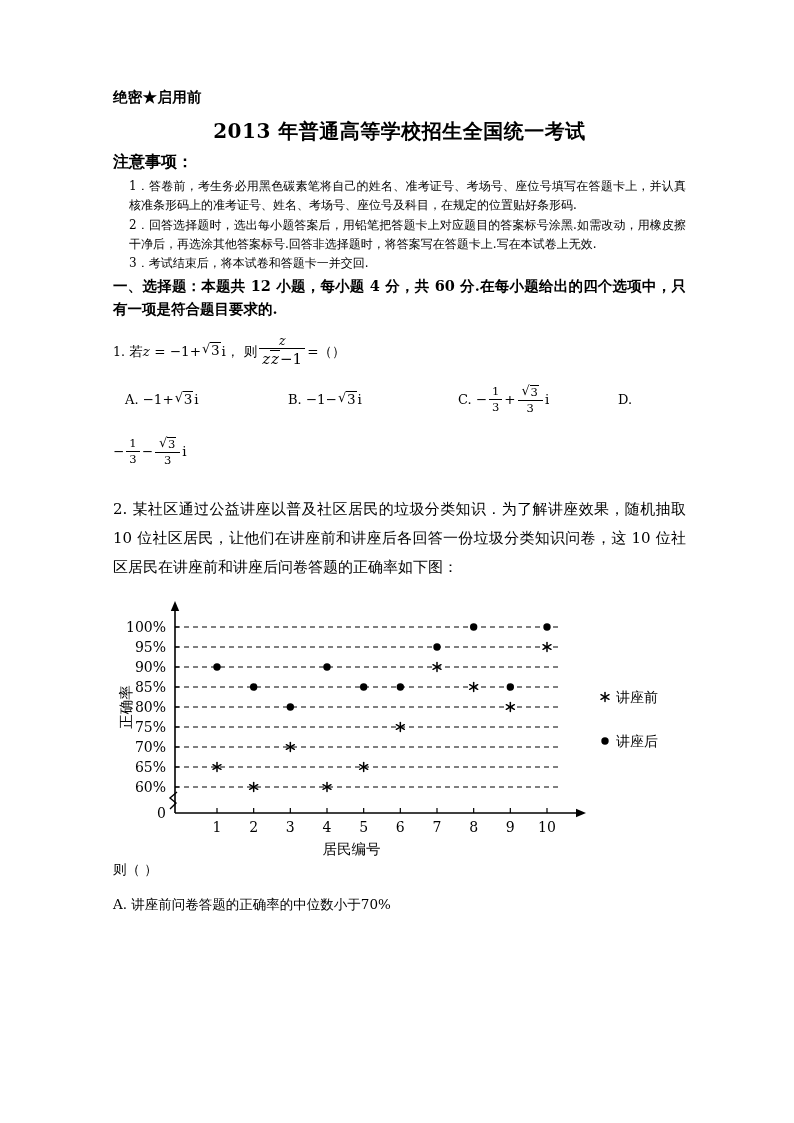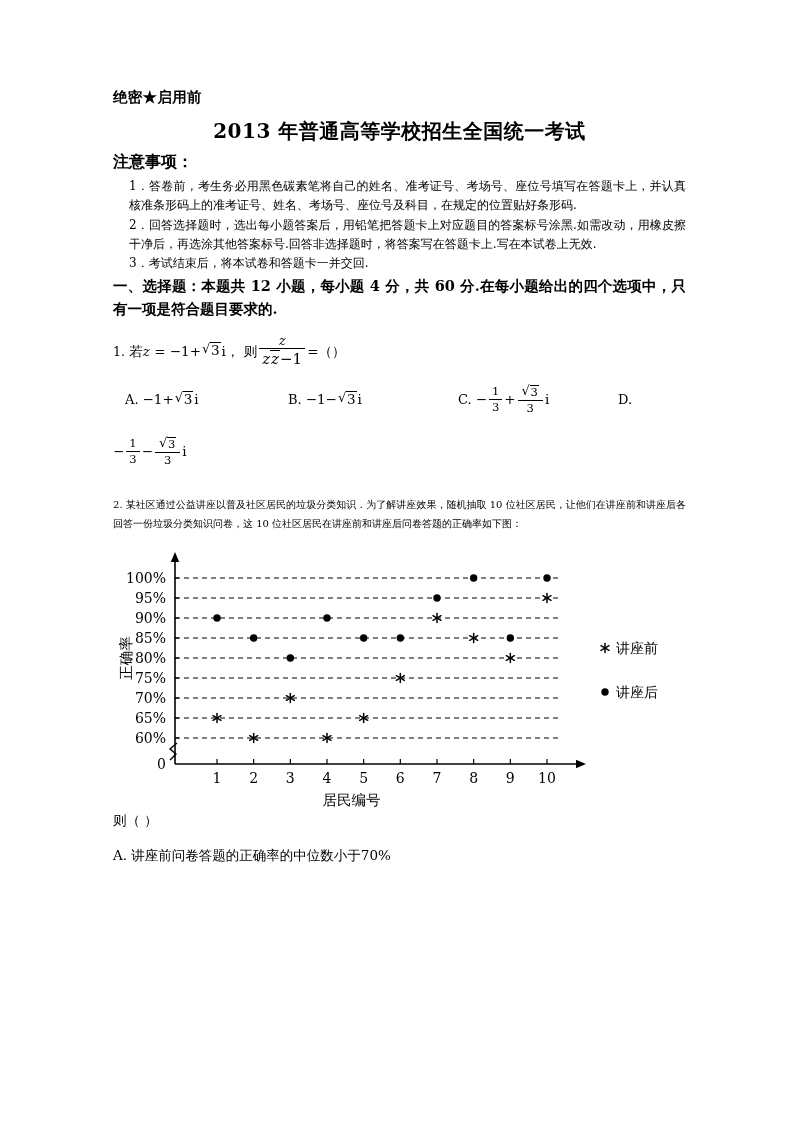--- a/index.html
+++ b/index.html
@@ -151,21 +151,21 @@
     font-size: 13px;
     margin-right: 4px;
   }
   .opt-a { position: absolute; left: 12px;  top: 0; }
   .opt-b { position: absolute; left: 175px; top: 0; }
   .opt-c { position: absolute; left: 345px; top: 0; }
   .opt-d { position: absolute; left: 505px; top: 0; }
   .opt-d2 { position: absolute; left: 0px; top: 52px; }
 
   .q2-text {
-    font-size: 10px;
+    font-size: 15px;
     line-height: 1.95;
     margin: 0;
     text-align: justify;
     text-justify: inter-ideograph;
   }
 
   .tail {
     font-size: 13.5px;
     line-height: 2.0;
   }

